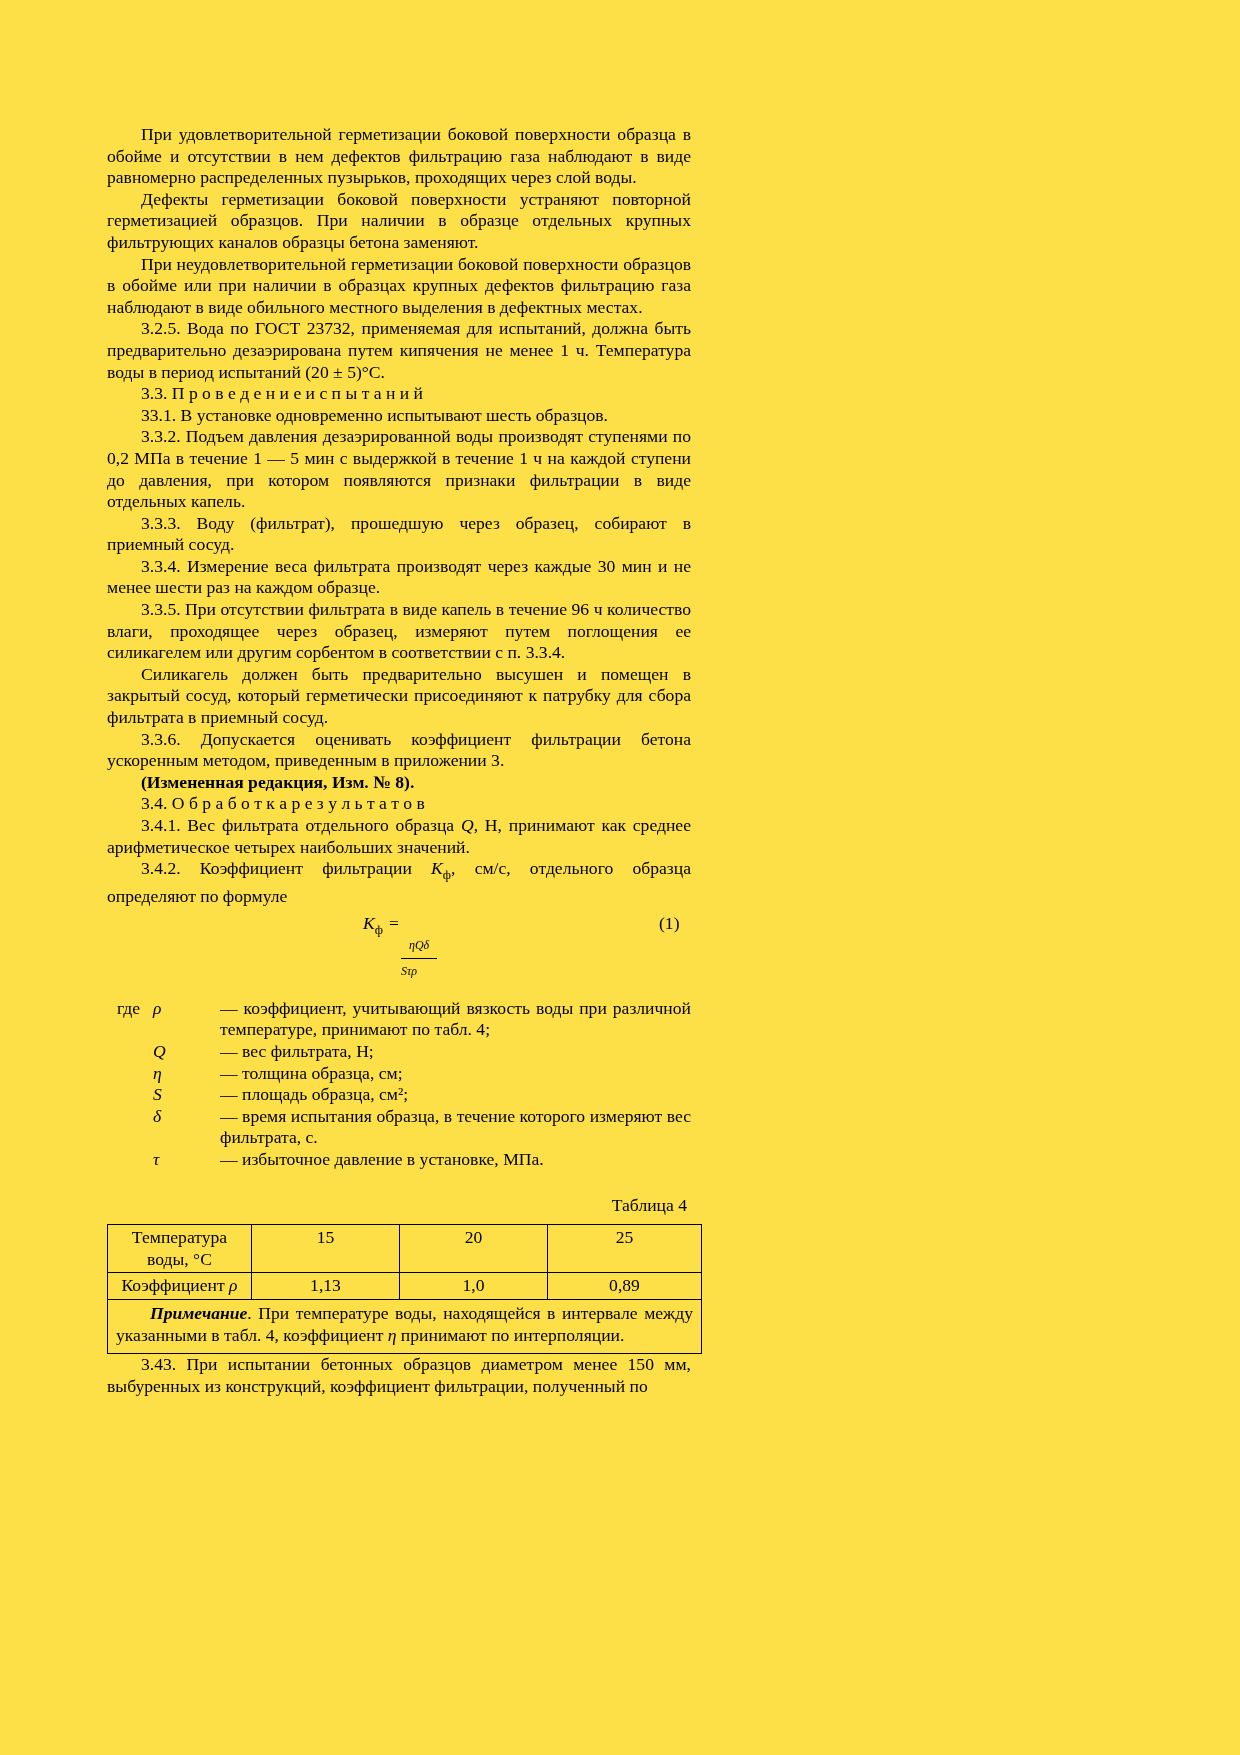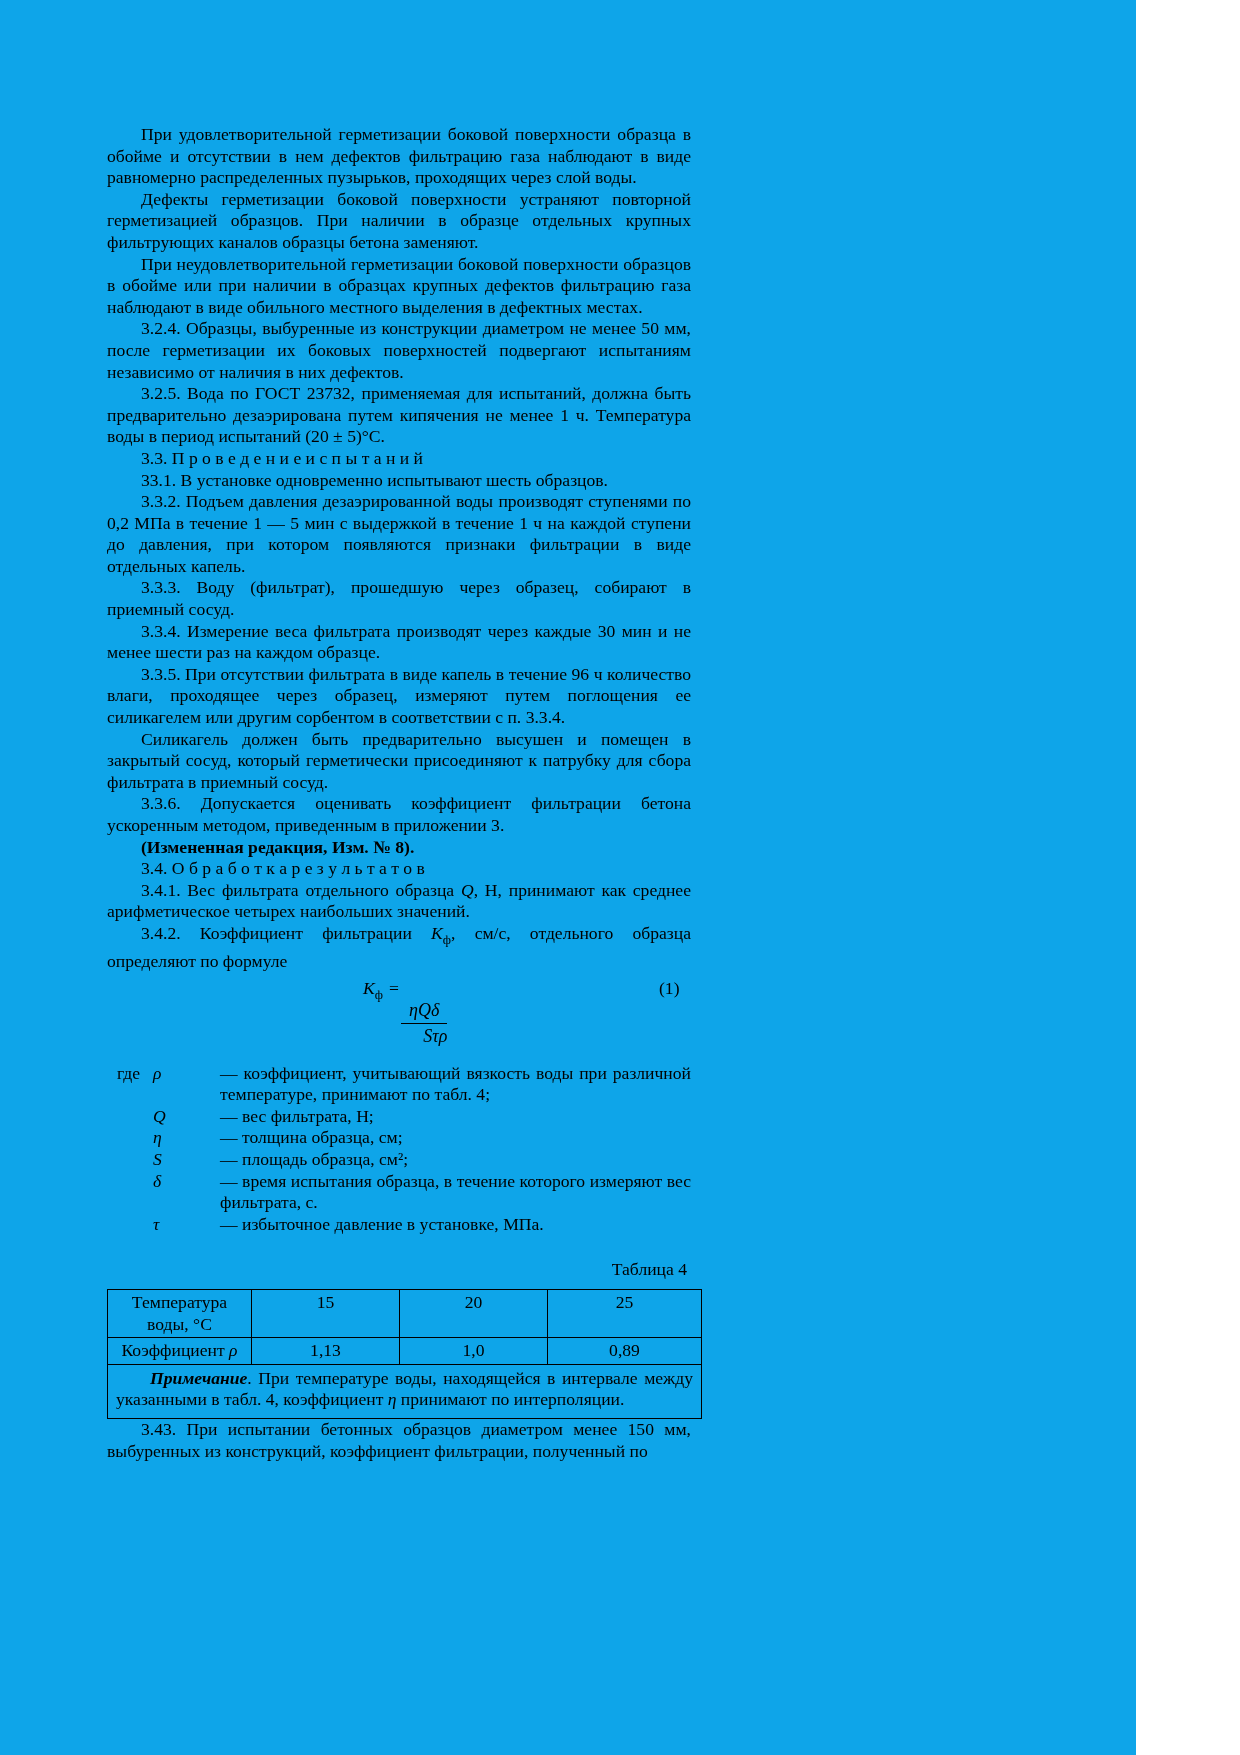--- a/index.html
+++ b/index.html
@@ -1,21 +1,21 @@
 <!DOCTYPE html>
 <html><head>
 <meta charset="utf-8">
 <style>
   * { box-sizing: border-box; }
   html, body { margin: 0; padding: 0; background: #ffffff; }
   .page {
     position: relative;
-    width: 1136px;
+    width: 1240px;
     height: 1755px;
-    background: #0ea5e9;
+    background: #fde047;
     overflow: hidden;
     font-family: "Liberation Serif", "DejaVu Serif", serif;
     color: #000000;
   }
   .content {
     position: absolute;
     left: 107px;
     top: 124px;
     width: 584px;
     font-size: 17.6px;
@@ -24,21 +24,21 @@
   }
   p.para { margin: 0; text-indent: 34px; }
   .b { font-weight: 700; }
   .i { font-style: italic; }
   sub { font-size: 72%; }
 
   
   .formula-row { position: relative; height: 88px; }
   .f-lhs { position: absolute; left: 256px; top: 5px; }
   .f-eq { margin-left: 6px; }
-  .f-frac { position: absolute; left: 294px; top: 27px; display: inline-block; text-align: right; font-style: italic; font-size: 18px; }
+  .f-frac { position: absolute; left: 294px; top: 27px; display: inline-block; text-align: left; font-style: italic; font-size: 12px; }
   .f-num { display: block; padding: 0 8px 2px; border-bottom: 1.5px solid #000; }
   .f-den { display: block; padding-top: 2px; }
   .f-number { position: absolute; left: 552px; top: 5px; }
 
   
   .defs { padding-left: 10px; margin-top: 2px; }
   .def-row { display: flex; }
   .def-lead { flex: 0 0 36px; }
   .def-sym { flex: 0 0 26px; font-style: italic; }
   .def-text { flex: 1; text-align: justify; margin-left: 41px; }
@@ -57,21 +57,20 @@
 </style>
 </head>
 <body>
 
 <div class="page">
   <div class="content">
 
     <p class="para">При удовлетворительной герметизации боковой поверхности образца в обойме и отсутствии в нем дефектов фильтрацию газа наблюдают в виде равномерно распределенных пузырьков, проходящих через слой воды.</p>
     <p class="para">Дефекты герметизации боковой поверхности устраняют повторной герметизацией образцов. При наличии в образце отдельных крупных фильтрующих каналов образцы бетона заменяют.</p>
     <p class="para">При неудовлетворительной герметизации боковой поверхности образцов в обойме или при наличии в образцах крупных дефектов фильтрацию газа наблюдают в виде обильного местного выделения в дефектных местах.</p>
-    <p class="para">3.2.4. Образцы, выбуренные из конструкции диаметром не менее 50 мм, после герметизации их боковых поверхностей подвергают испытаниям независимо от наличия в них дефектов.</p>
     <p class="para">3.2.5. Вода по ГОСТ 23732, применяемая для испытаний, должна быть предварительно дезаэрирована путем кипячения не менее 1 ч. Температура воды в период испытаний (20 ± 5)°С.</p>
     <p class="para">3.3. П р о в е д е н и е   и с п ы т а н и й</p>
     <p class="para">33.1. В установке одновременно испытывают шесть образцов.</p>
     <p class="para">3.3.2. Подъем давления дезаэрированной воды производят ступенями по 0,2 МПа в течение 1 — 5 мин с выдержкой в течение 1 ч на каждой ступени до давления, при котором появляются признаки фильтрации в виде отдельных капель.</p>
     <p class="para">3.3.3. Воду (фильтрат), прошедшую через образец, собирают в приемный сосуд.</p>
     <p class="para">3.3.4. Измерение веса фильтрата производят через каждые 30 мин и не менее шести раз на каждом образце.</p>
     <p class="para">3.3.5. При отсутствии фильтрата в виде капель в течение 96 ч количество влаги, проходящее через образец, измеряют путем поглощения ее силикагелем или другим сорбентом в соответствии с п. 3.3.4.</p>
     <p class="para">Силикагель должен быть предварительно высушен и помещен в закрытый сосуд, который герметически присоединяют к патрубку для сбора фильтрата в приемный сосуд.</p>
     <p class="para">3.3.6. Допускается оценивать коэффициент фильтрации бетона ускоренным методом, приведенным в приложении 3.</p>
     <p class="para b">(Измененная редакция, Изм. № 8).</p>

